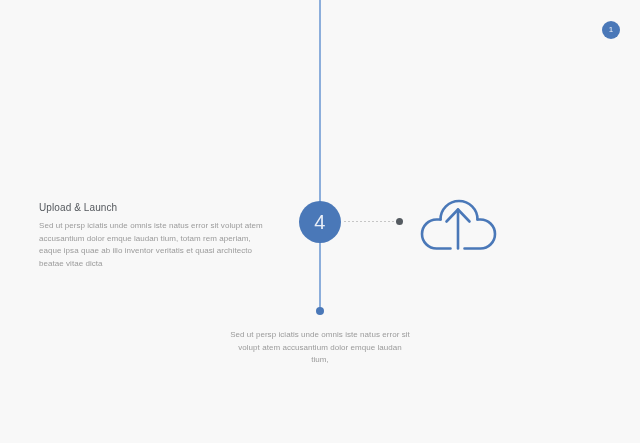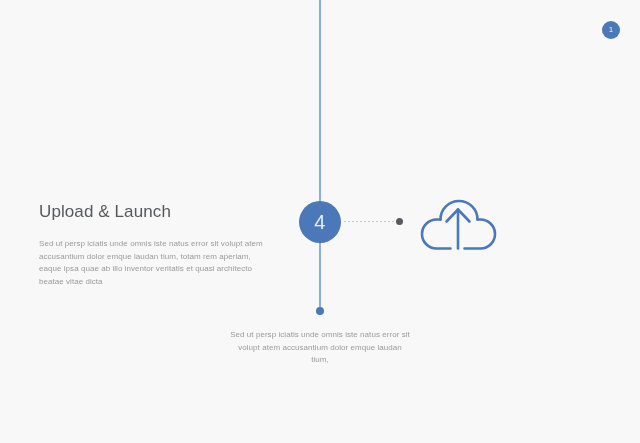--- a/index.html
+++ b/index.html
@@ -97,24 +97,24 @@
   }
 
   
   .left-block {
     position: absolute;
     left: 39px;
     top: 202px;
     width: 235px;
   }
   .block-title {
-    font-size: 17px;
+    font-size: 10px;
     font-weight: 400;
     color: #55595e;
-    margin: 0 0 16px 0;
+    margin: 0 0 7px 0;
     letter-spacing: 0.1px;
   }
   .block-body {
     font-size: 8px;
     line-height: 12.5px;
     color: #9b9b9b;
     margin: 0;
     letter-spacing: 0.05px;
   }
 

